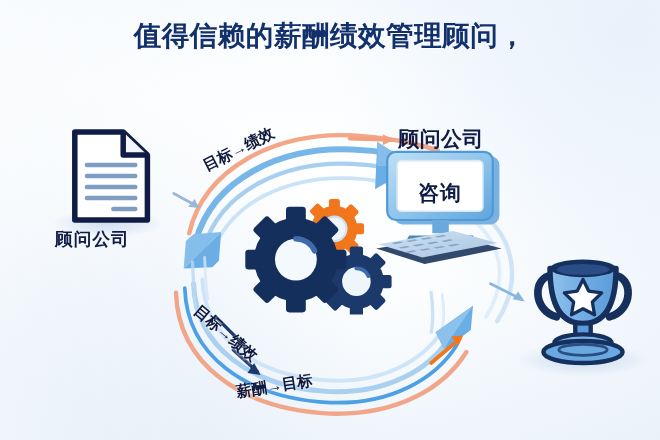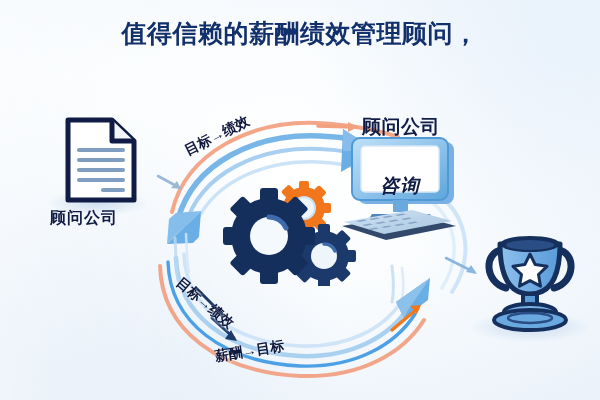--- a/index.html
+++ b/index.html
@@ -253,21 +253,21 @@
       <path d="M26,91 L34,89.6 L37,90.5 L29,92 Z"></path>
       <path d="M39,89 L47,87.6 L50,88.5 L42,90 Z"></path>
       <path d="M52,87 L60,85.6 L63,86.5 L55,88 Z"></path>
       <path d="M65,85 L73,83.6 L76,84.5 L68,86 Z"></path>
       <path d="M32,95 L40,93.6 L43,94.5 L35,96 Z"></path>
       <path d="M45,93 L53,91.6 L56,92.5 L48,94 Z"></path>
       <path d="M58,91 L66,89.6 L69,90.5 L61,92 Z"></path>
       <path d="M71,89 L79,87.6 L82,88.5 L74,90 Z"></path>
     </g>
   </svg>
-  <div style="position:absolute; left:336px; top:150px; width:126px; height:112px; z-index:9;font-style:italic;">
+  <div style="position:absolute; left:336px; top:140px; width:126px; height:112px; z-index:9;">
     <div style="position:absolute; left:27px; top:17px; width:74px; height:38px; display:flex; align-items:center; justify-content:center;
                 color:#101c45; font-weight:bold; font-size:19px; letter-spacing:1px;">咨询</div>
   </div>
 
   <div class="ground" id="ground-trophy"></div>
   <svg class="svg-abs" style="left:472px; top:228px; z-index:6;" width="116" height="106" viewBox="0 0 116 106">
     <defs>
       <linearGradient id="cupGrad" x1="0" y1="0" x2="1" y2="0">
         <stop offset="0%" stop-color="#8fc0ec"></stop>
         <stop offset="55%" stop-color="#6fabe2"></stop>

